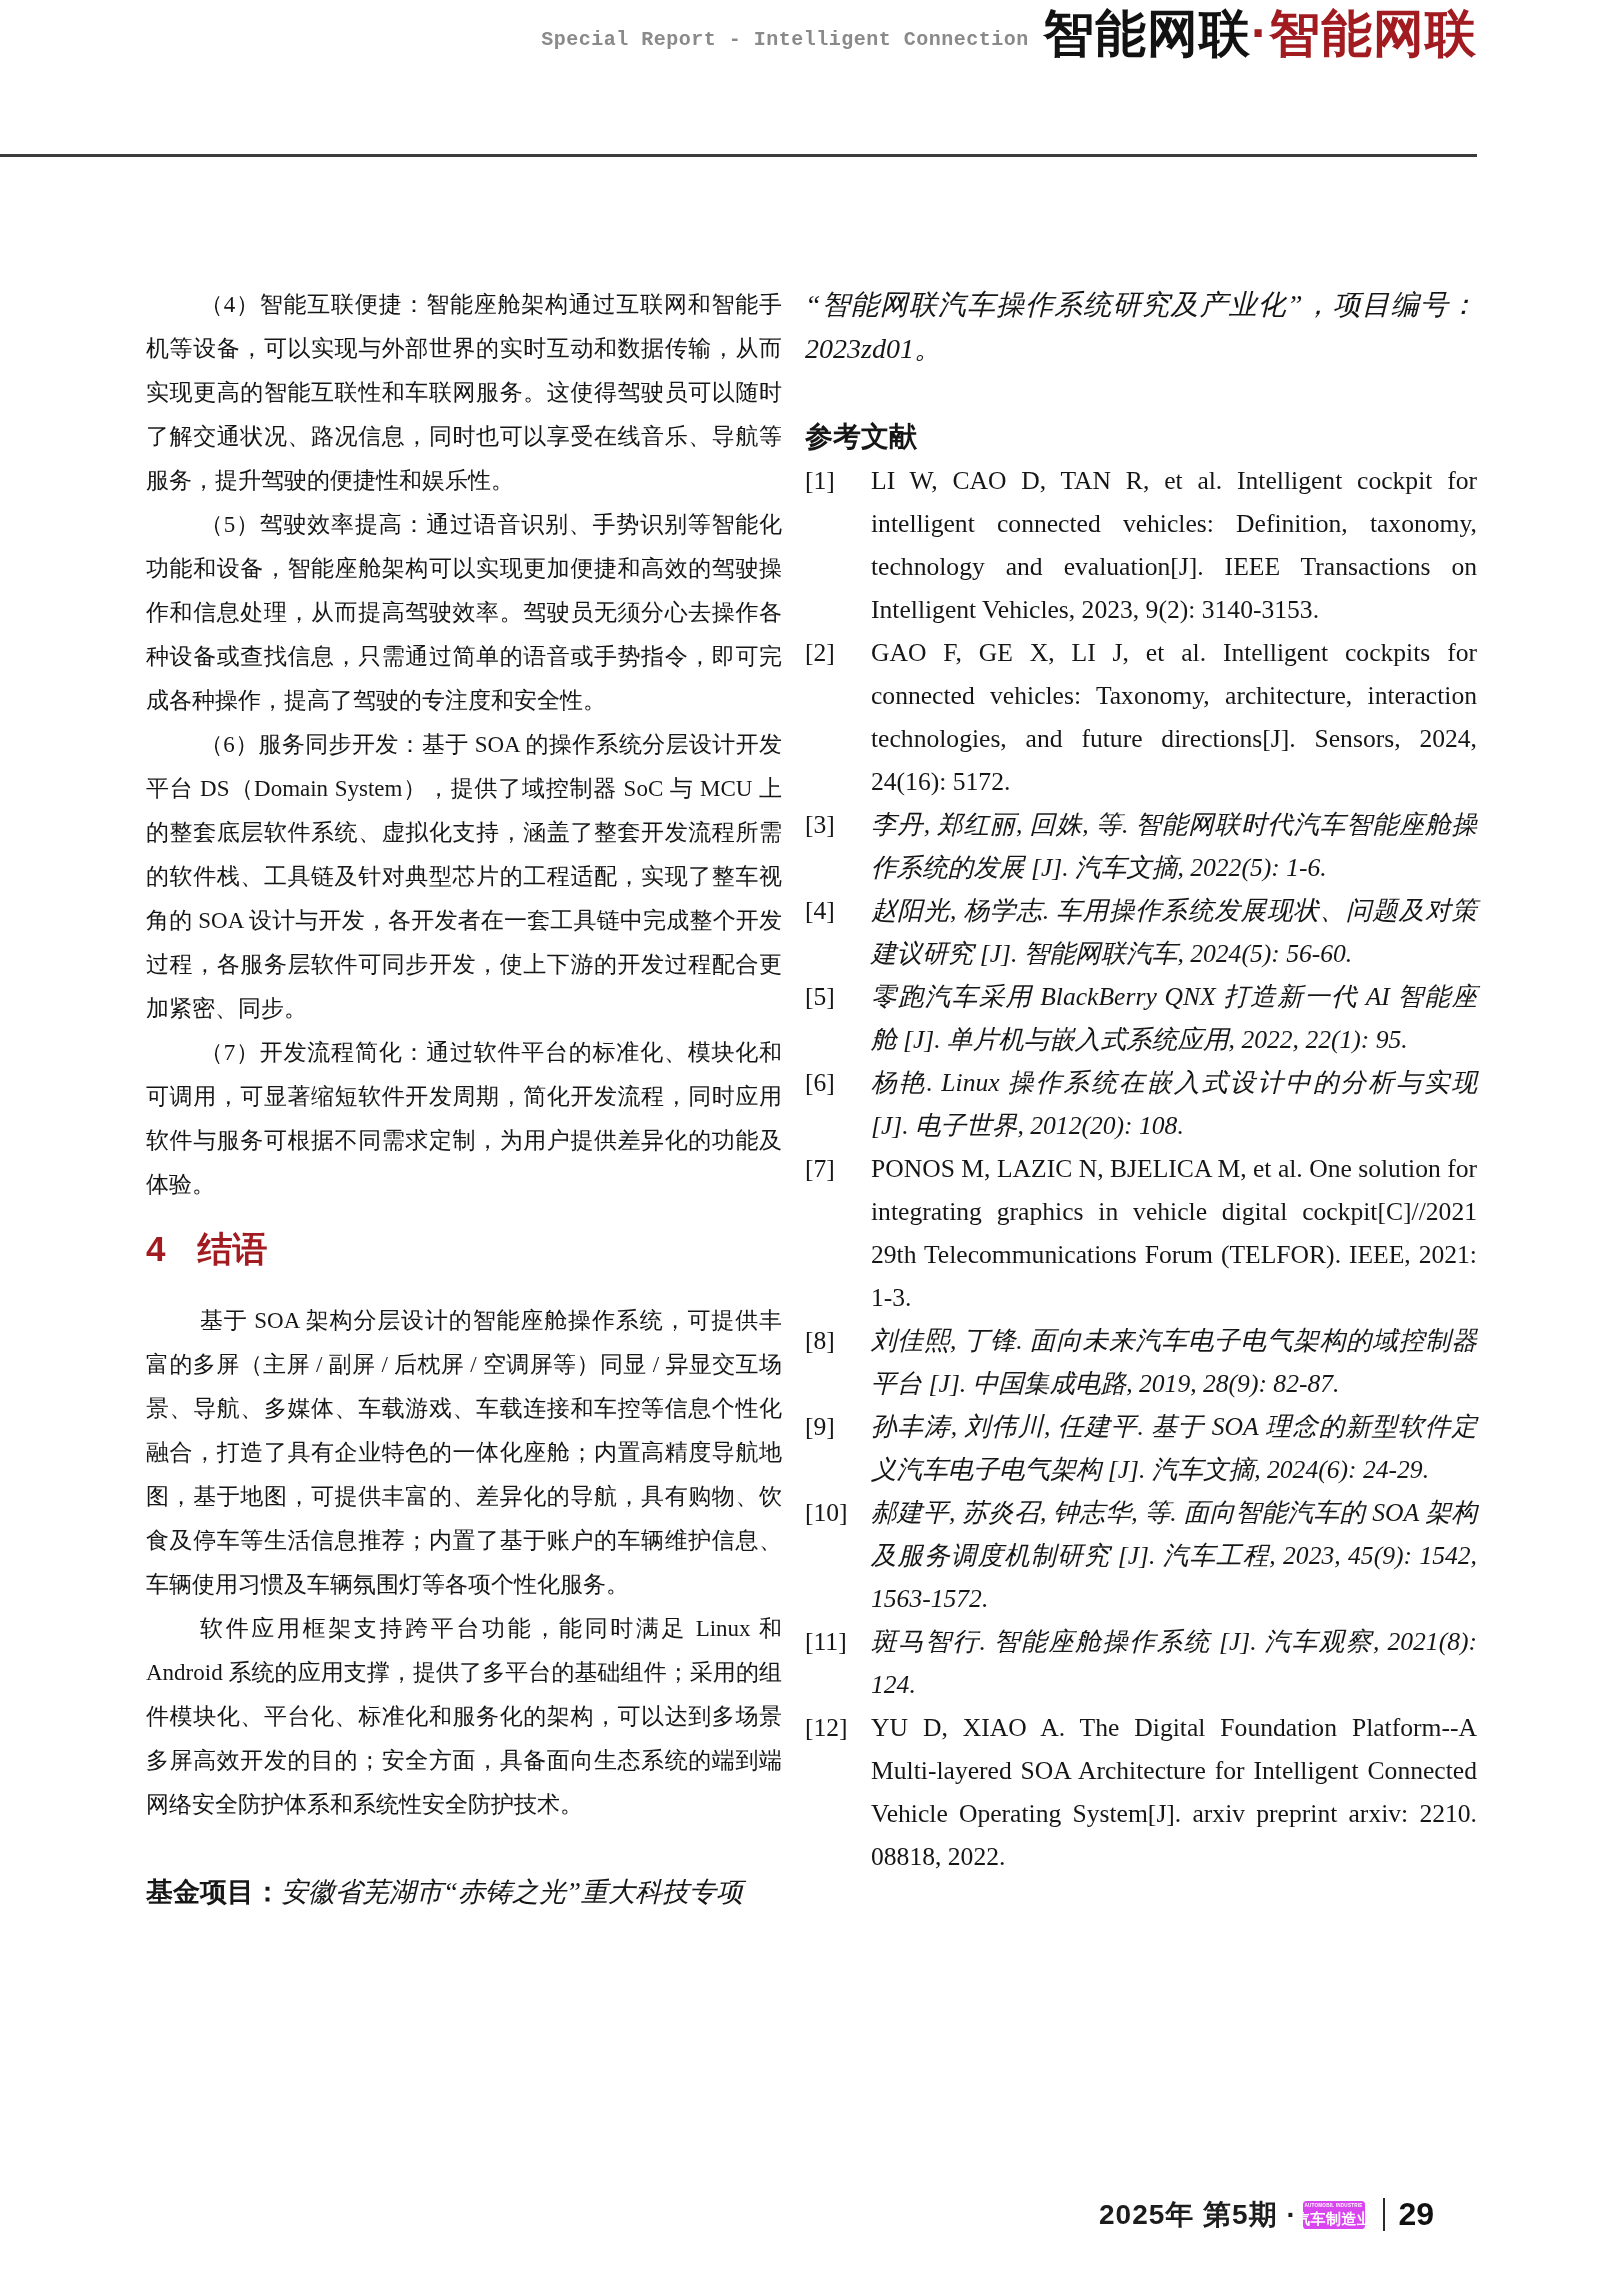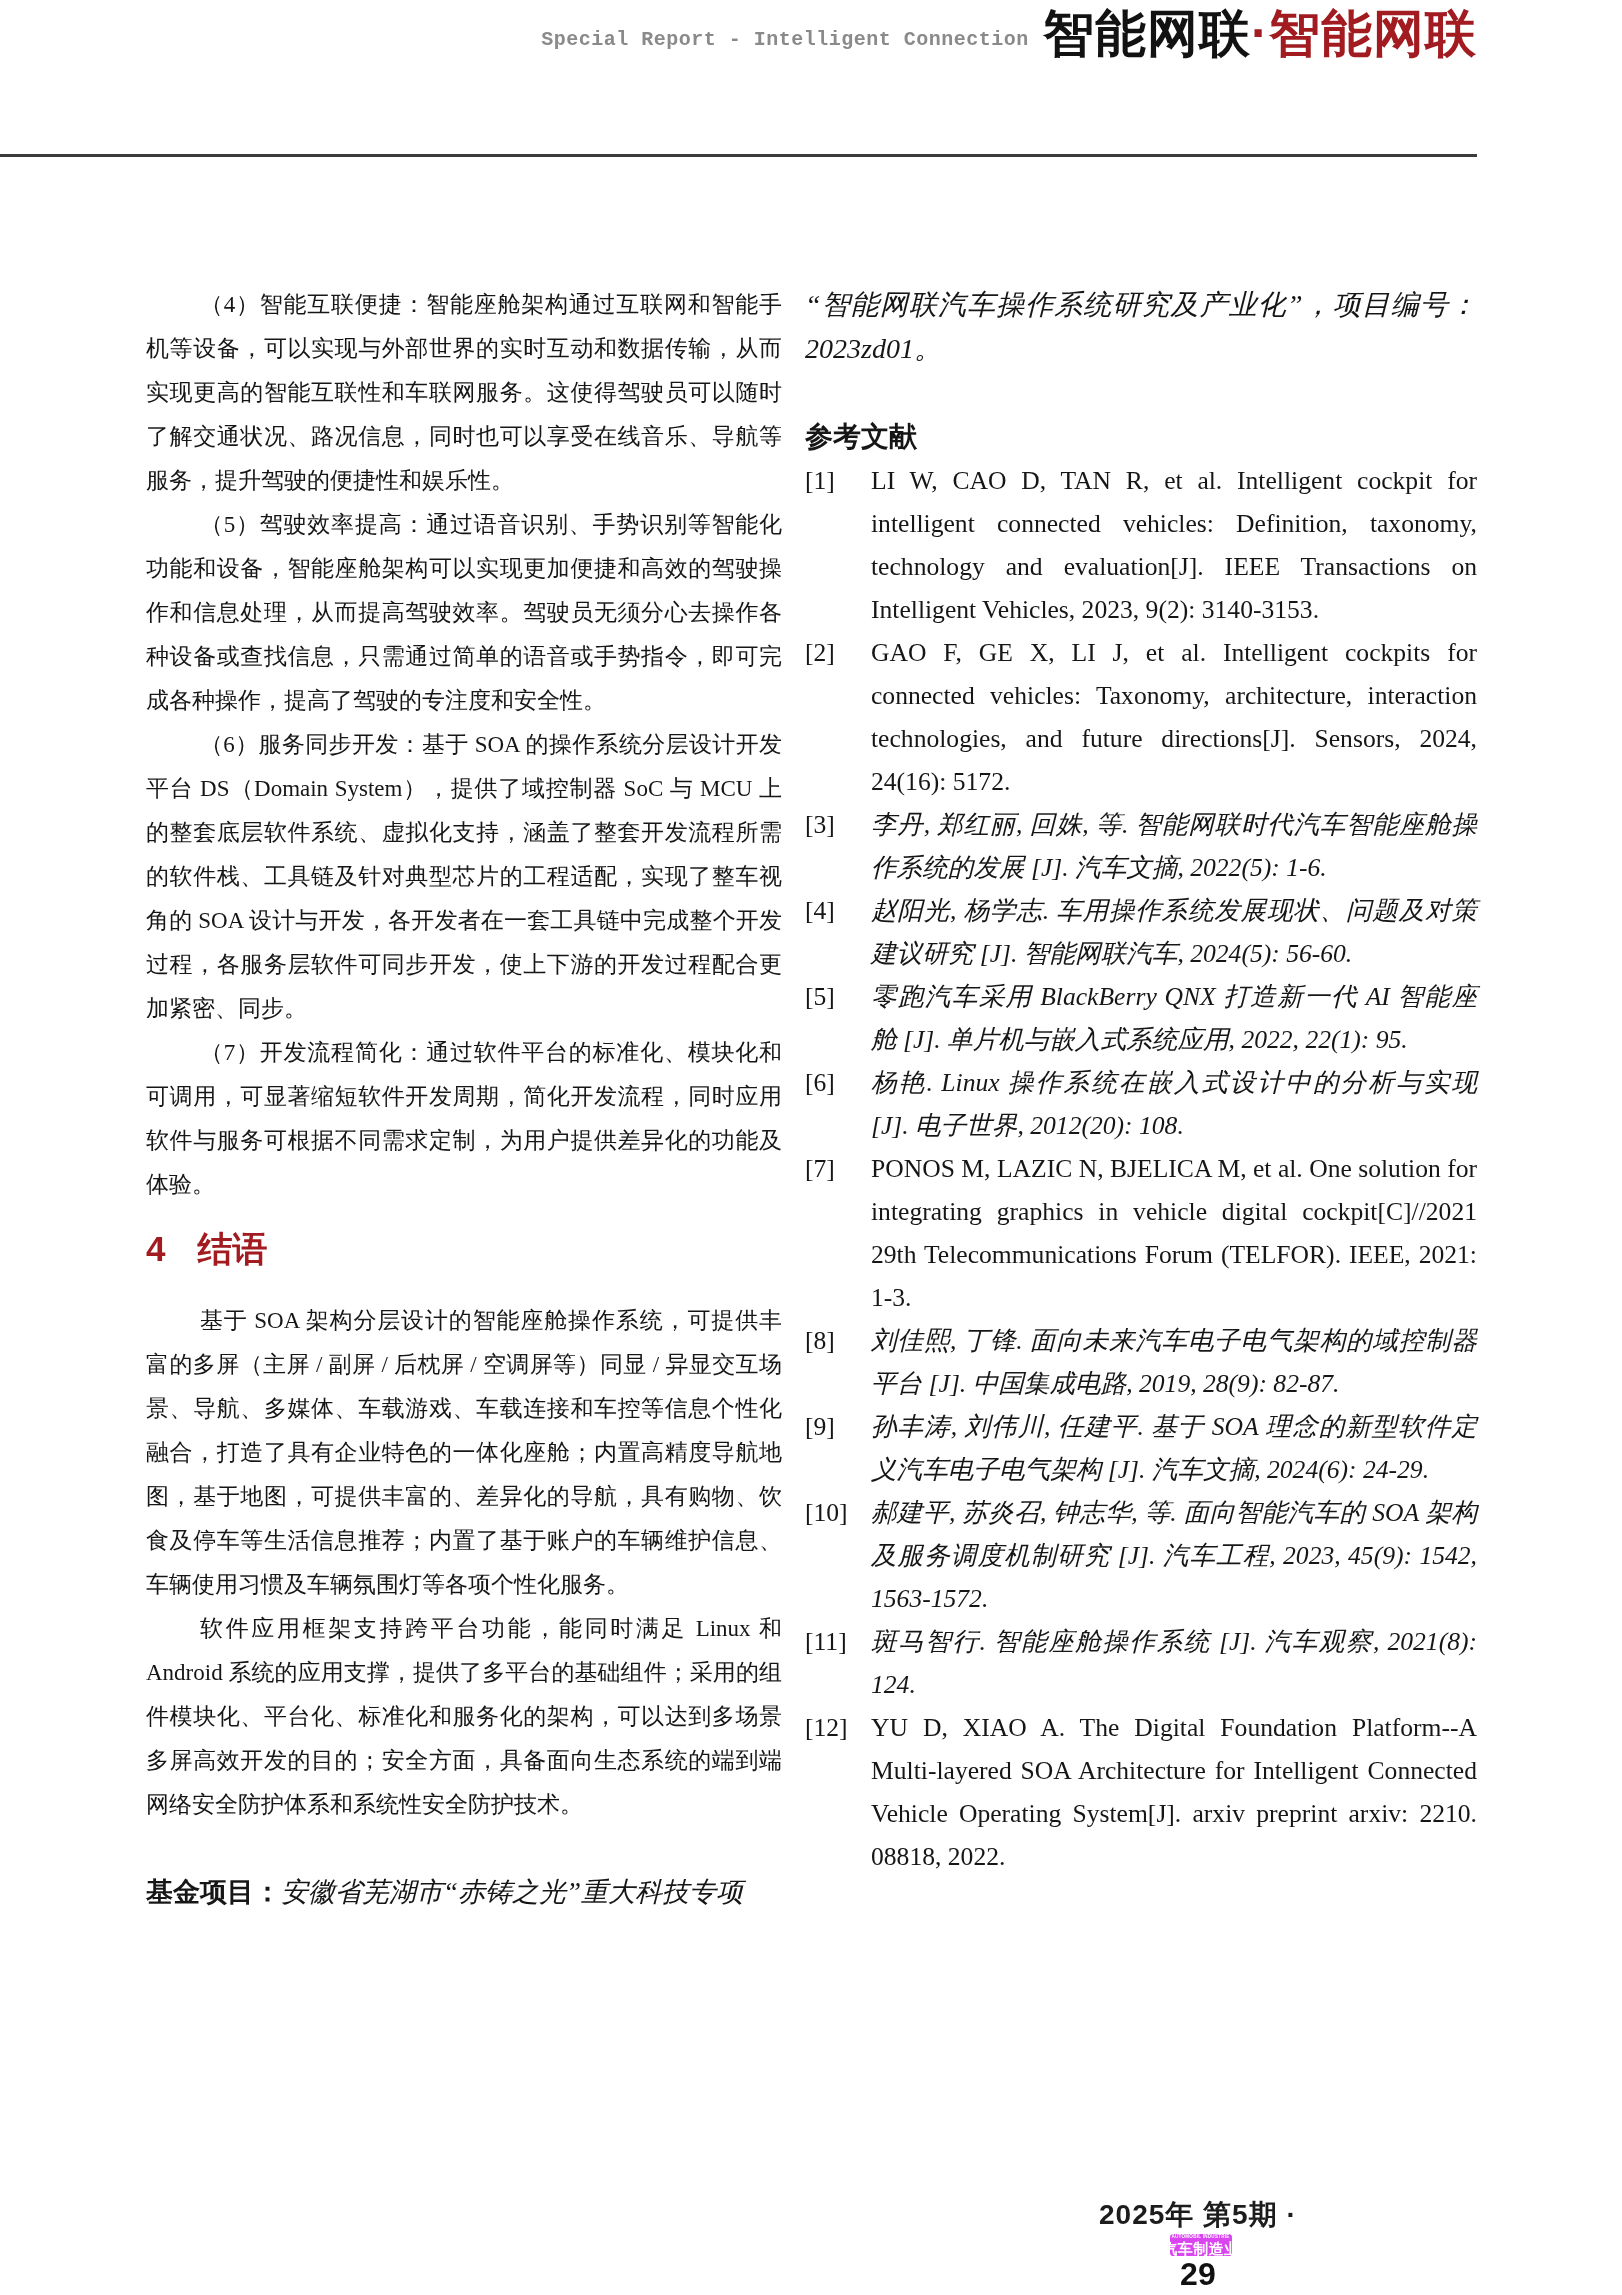--- a/index.html
+++ b/index.html
@@ -131,21 +131,20 @@
 
   
   .footer {
     position: absolute;
     top: 2196px;
     left: 1099px;
     height: 37px;
     display: flex;
     align-items: center;
     font-family: "Liberation Sans", "DejaVu Sans", sans-serif;
-    flex-direction: column;
   }
   .footer-issue {
     font-size: 28px;
     font-weight: bold;
     color: #1c1c1c;
     letter-spacing: 1px;
     white-space: nowrap;
   }
   .badge {
     display: inline-flex;

